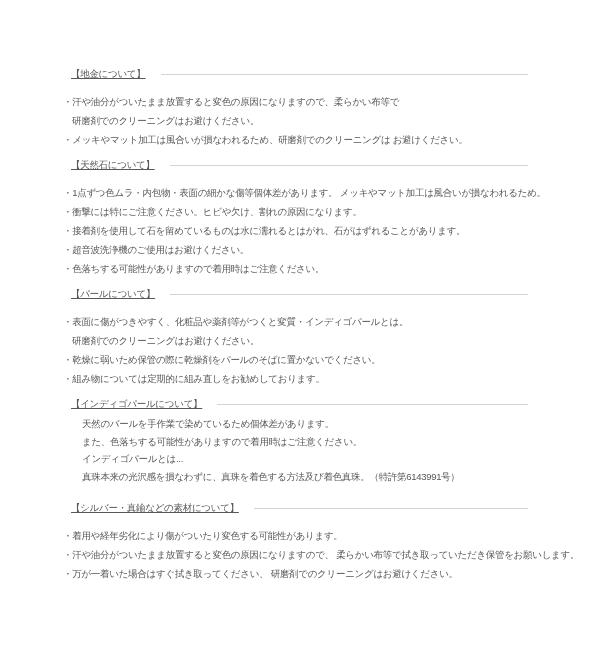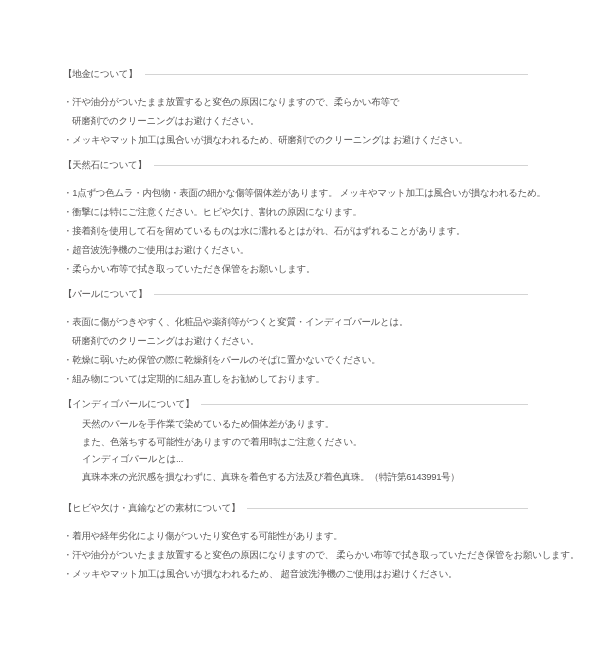--- a/index.html
+++ b/index.html
@@ -37,23 +37,24 @@
     margin: 0 0 12px 0;
   }
   .compact .heading-row {
     margin-bottom: 5px;
   }
   .heading {
     font-size: 9.5px;
     line-height: 12px;
     font-weight: 400;
     letter-spacing: -0.3px;
-    margin: 0;
+    margin: 8px;
     white-space: nowrap;
     color: var(--text);
+    text-decoration: underline;
   }
   .rule {
     flex: 1;
     height: 1px;
     background: var(--divider);
     margin-left: 7px;
   }
   .lines { margin: 0; }
   .line {
     margin: 0;
@@ -94,21 +95,21 @@
       <section class="care-section">
         <header class="heading-row">
           <h2 class="heading">【天然石について】</h2>
           <span class="rule"></span>
         </header>
         <div class="lines">
           <p class="line bullet"><span class="marker">・</span><span class="txt">1点ずつ色ムラ・内包物・表面の細かな傷等個体差があります。 メッキやマット加工は風合いが損なわれるため。</span></p>
           <p class="line bullet"><span class="marker">・</span><span class="txt">衝撃には特にご注意ください。ヒビや欠け、割れの原因になります。</span></p>
           <p class="line bullet"><span class="marker">・</span><span class="txt">接着剤を使用して石を留めているものは水に濡れるとはがれ、石がはずれることがあります。</span></p>
           <p class="line bullet"><span class="marker">・</span><span class="txt">超音波洗浄機のご使用はお避けください。</span></p>
-          <p class="line bullet"><span class="marker">・</span><span class="txt">柔らかい布等で拭き取っていただき保管をお願いします。</span></p>
+          <p class="line bullet"><span class="marker">・</span><span class="txt">色落ちする可能性がありますので着用時はご注意ください。</span></p>
         </div>
       </section>
       <section class="care-section">
         <header class="heading-row">
           <h2 class="heading">【パールについて】</h2>
           <span class="rule"></span>
         </header>
         <div class="lines">
           <p class="line bullet"><span class="marker">・</span><span class="txt">表面に傷がつきやすく、化粧品や薬剤等がつくと変質・インディゴパールとは。</span></p>
           <p class="line cont"><span class="txt">研磨剤でのクリーニングはお避けください。</span></p>
@@ -123,23 +124,23 @@
         </header>
         <div class="lines">
           <p class="line plain"><span class="txt">天然のパールを手作業で染めているため個体差があります。</span></p>
           <p class="line plain"><span class="txt">また、色落ちする可能性がありますので着用時はご注意ください。</span></p>
           <p class="line plain"><span class="txt">インディゴパールとは...</span></p>
           <p class="line plain"><span class="txt">真珠本来の光沢感を損なわずに、真珠を着色する方法及び着色真珠。（特許第6143991号）</span></p>
         </div>
       </section>
       <section class="care-section">
         <header class="heading-row">
-          <h2 class="heading">【ヒビや欠け・真鍮などの素材について】</h2>
+          <h2 class="heading">【シルバー・真鍮などの素材について】</h2>
           <span class="rule"></span>
         </header>
         <div class="lines">
           <p class="line bullet"><span class="marker">・</span><span class="txt">着用や経年劣化により傷がついたり変色する可能性があります。</span></p>
           <p class="line bullet"><span class="marker">・</span><span class="txt">汗や油分がついたまま放置すると変色の原因になりますので、 柔らかい布等で拭き取っていただき保管をお願いします。</span></p>
-          <p class="line bullet"><span class="marker">・</span><span class="txt">メッキやマット加工は風合いが損なわれるため、 超音波洗浄機のご使用はお避けください。</span></p>
+          <p class="line bullet"><span class="marker">・</span><span class="txt">万が一着いた場合はすぐ拭き取ってください、 研磨剤でのクリーニングはお避けください。</span></p>
         </div>
       </section>
     </div>
 </main>
 
 </body></html>

